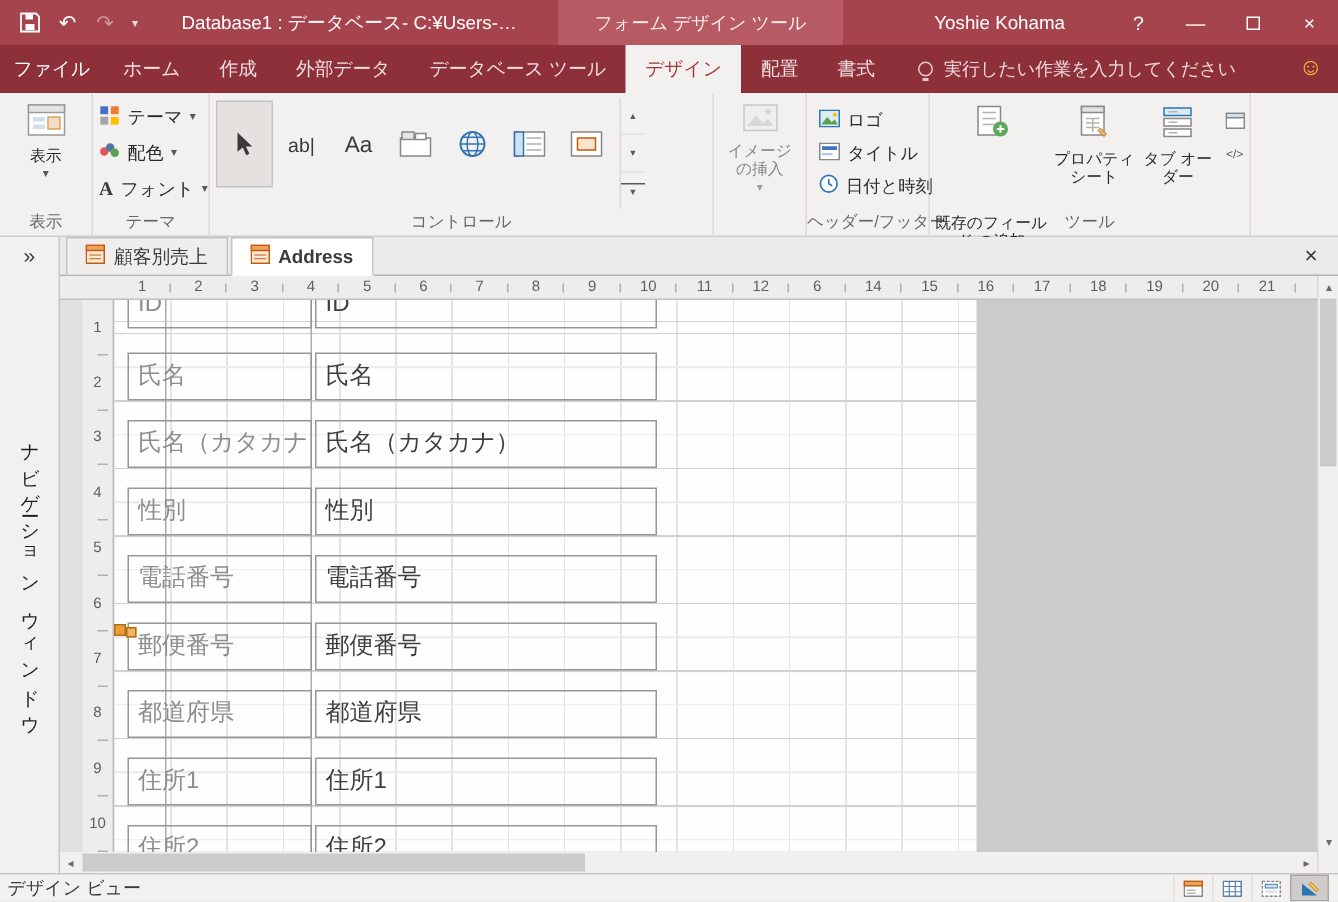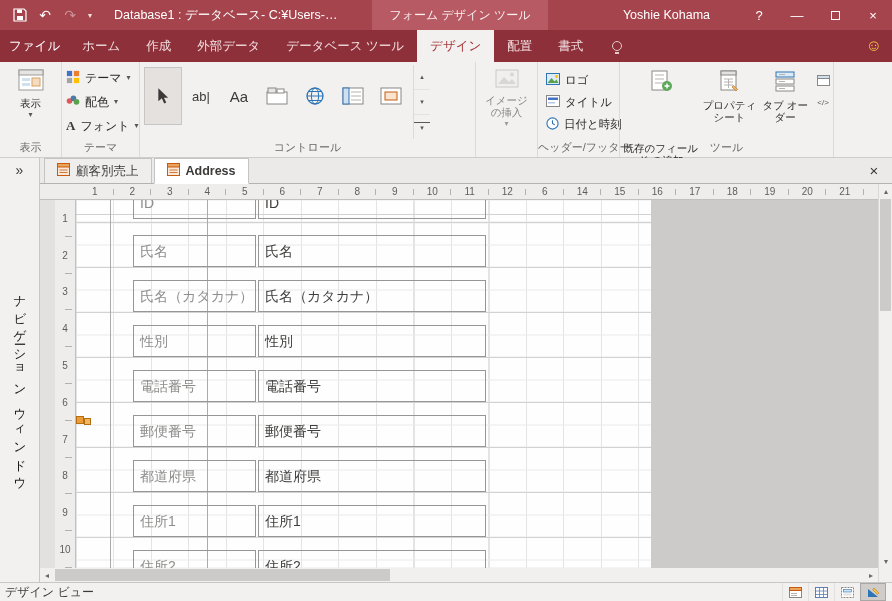--- a/index.html
+++ b/index.html
@@ -6,22 +6,22 @@
   html,body{width:892px;height:601px;overflow:hidden;}
   body{font-family:"Liberation Sans","DejaVu Sans",sans-serif;font-size:12px;-webkit-font-smoothing:antialiased;}
   #app{position:relative;width:892px;height:601px;background:#F3F1F0;overflow:hidden;}
 
   
   .titlebar{position:absolute;left:0;top:0;width:892px;height:30px;background:#A6444D;display:flex;align-items:center;color:#FFF;}
   .qat{display:flex;align-items:center;gap:1px;padding-left:8px;position:relative;z-index:2;}
   .qbtn{width:24px;height:24px;display:flex;align-items:center;justify-content:center;font-size:14px;color:#FFF;}
   .qbtn.disabled{color:#CE9298;}
   .qat-caret{font-size:8px;width:14px;text-align:center;color:#F3DEE0;}
-  .tb-title{margin-left:17px;font-size:12.5px;white-space:nowrap;position:relative;z-index:2;}
-  .tb-context{position:absolute;left:372px;top:0;width:176px;height:30px;background:#B85A63;display:flex;align-items:center;justify-content:center;font-size:12px;color:#FBEFF0;z-index:1;}
+  .tb-title{margin-left:24px;font-size:12.5px;white-space:nowrap;position:relative;z-index:2;}
+  .tb-context{position:absolute;left:372px;top:0;width:190px;height:30px;background:#B85A63;display:flex;align-items:center;justify-content:center;font-size:12px;color:#FBEFF0;z-index:1;}
   .tb-right{position:absolute;right:0;top:0;height:30px;display:flex;align-items:center;z-index:2;}
   .tb-user{font-size:12.5px;margin-right:30px;}
   .tb-btn{width:38px;height:30px;display:flex;align-items:center;justify-content:center;font-size:13px;color:#FFF;}
   .restore-glyph{width:9px;height:9px;border:1px solid #FFF;display:block;}
 
   
   .tabrow{position:absolute;left:0;top:30px;width:892px;height:32px;background:#8E303A;display:flex;align-items:stretch;}
   .rtab{display:flex;align-items:center;padding:0 13px;font-size:12.5px;color:#F3DFE1;white-space:nowrap;}
   .rtab.file{color:#FFF;padding:0 9px;}
   .rtab.active{background:#F3F1F0;color:#A4373A;}
@@ -89,21 +89,21 @@
   .vcell::after{content:"";position:absolute;bottom:0;right:3px;width:7px;height:1px;background:#B3B1AF;}
 
   .grid-area{position:absolute;left:36px;top:16px;width:802px;height:368px;overflow:hidden;background:#CDCBCA;}
   .grid-form{position:absolute;left:0;top:0;width:575px;height:100%;background-color:#FEFEFE;
     background-image:
       repeating-linear-gradient(to bottom,#D2D2D2 0 1px,transparent 1px 45px),
       repeating-linear-gradient(to bottom,#EAEAEA 0 1px,transparent 1px 22.5px),
       repeating-linear-gradient(to right,#E4E4E4 0 1px,transparent 1px 37.5px);
     background-position:0 22px,0 -0.5px,0 0;}
   .vguide{position:absolute;top:0;bottom:0;width:1px;background:#ACABAA;}
-  .ctl{position:absolute;border:1px solid #979695;height:32px;line-height:30px;padding-left:6px;font-size:14px;overflow:hidden;white-space:nowrap;margin-left:48px;}
+  .ctl{position:absolute;border:1px solid #979695;height:32px;line-height:30px;padding-left:6px;font-size:16px;overflow:hidden;white-space:nowrap;}
   .lbl{left:9px;width:123px;color:#8E8D8C;}
   .val{left:134px;width:228px;color:#3F3E3D;}
   .sel-handle{position:absolute;left:0;top:214px;width:18px;height:14px;z-index:3;}
   .sel-handle .h1{position:absolute;left:0;top:2px;width:8px;height:8px;background:#ED9C38;border:1px solid #B06F13;}
   .sel-handle .h2{position:absolute;left:8px;top:4px;width:7px;height:7px;background:#F3B45F;border:1px solid #B06F13;}
 
   .vscroll{position:absolute;right:0;top:0;width:14px;height:384px;background:#F2F0EF;border-left:1px solid #DAD8D6;}
   .vs-arrow{width:14px;height:14px;display:flex;align-items:center;justify-content:center;font-size:8px;color:#6A6866;}
   .vs-arrow.down{position:absolute;bottom:0;left:0;}
   .vs-thumb{position:absolute;left:1px;top:15px;width:11px;height:112px;background:#CDCBC9;}
@@ -157,20 +157,21 @@
     <span class="rtab file">ファイル</span>
     <span class="rtab">ホーム</span>
     <span class="rtab">作成</span>
     <span class="rtab">外部データ</span>
     <span class="rtab">データベース ツール</span>
     <span class="rtab active">デザイン</span>
     <span class="rtab">配置</span>
     <span class="rtab">書式</span>
     <span class="tellme">
       <span class="bulb"></span>
+      <span>実行したい作業を入力してください</span>
     </span>
     <span class="smiley">☺</span>
   </div>
 
   <div class="ribbon">
 
     <div class="rgroup g-view">
       <div class="gbody" style="justify-content:center;">
         <div class="bigbtn">
           <span>

